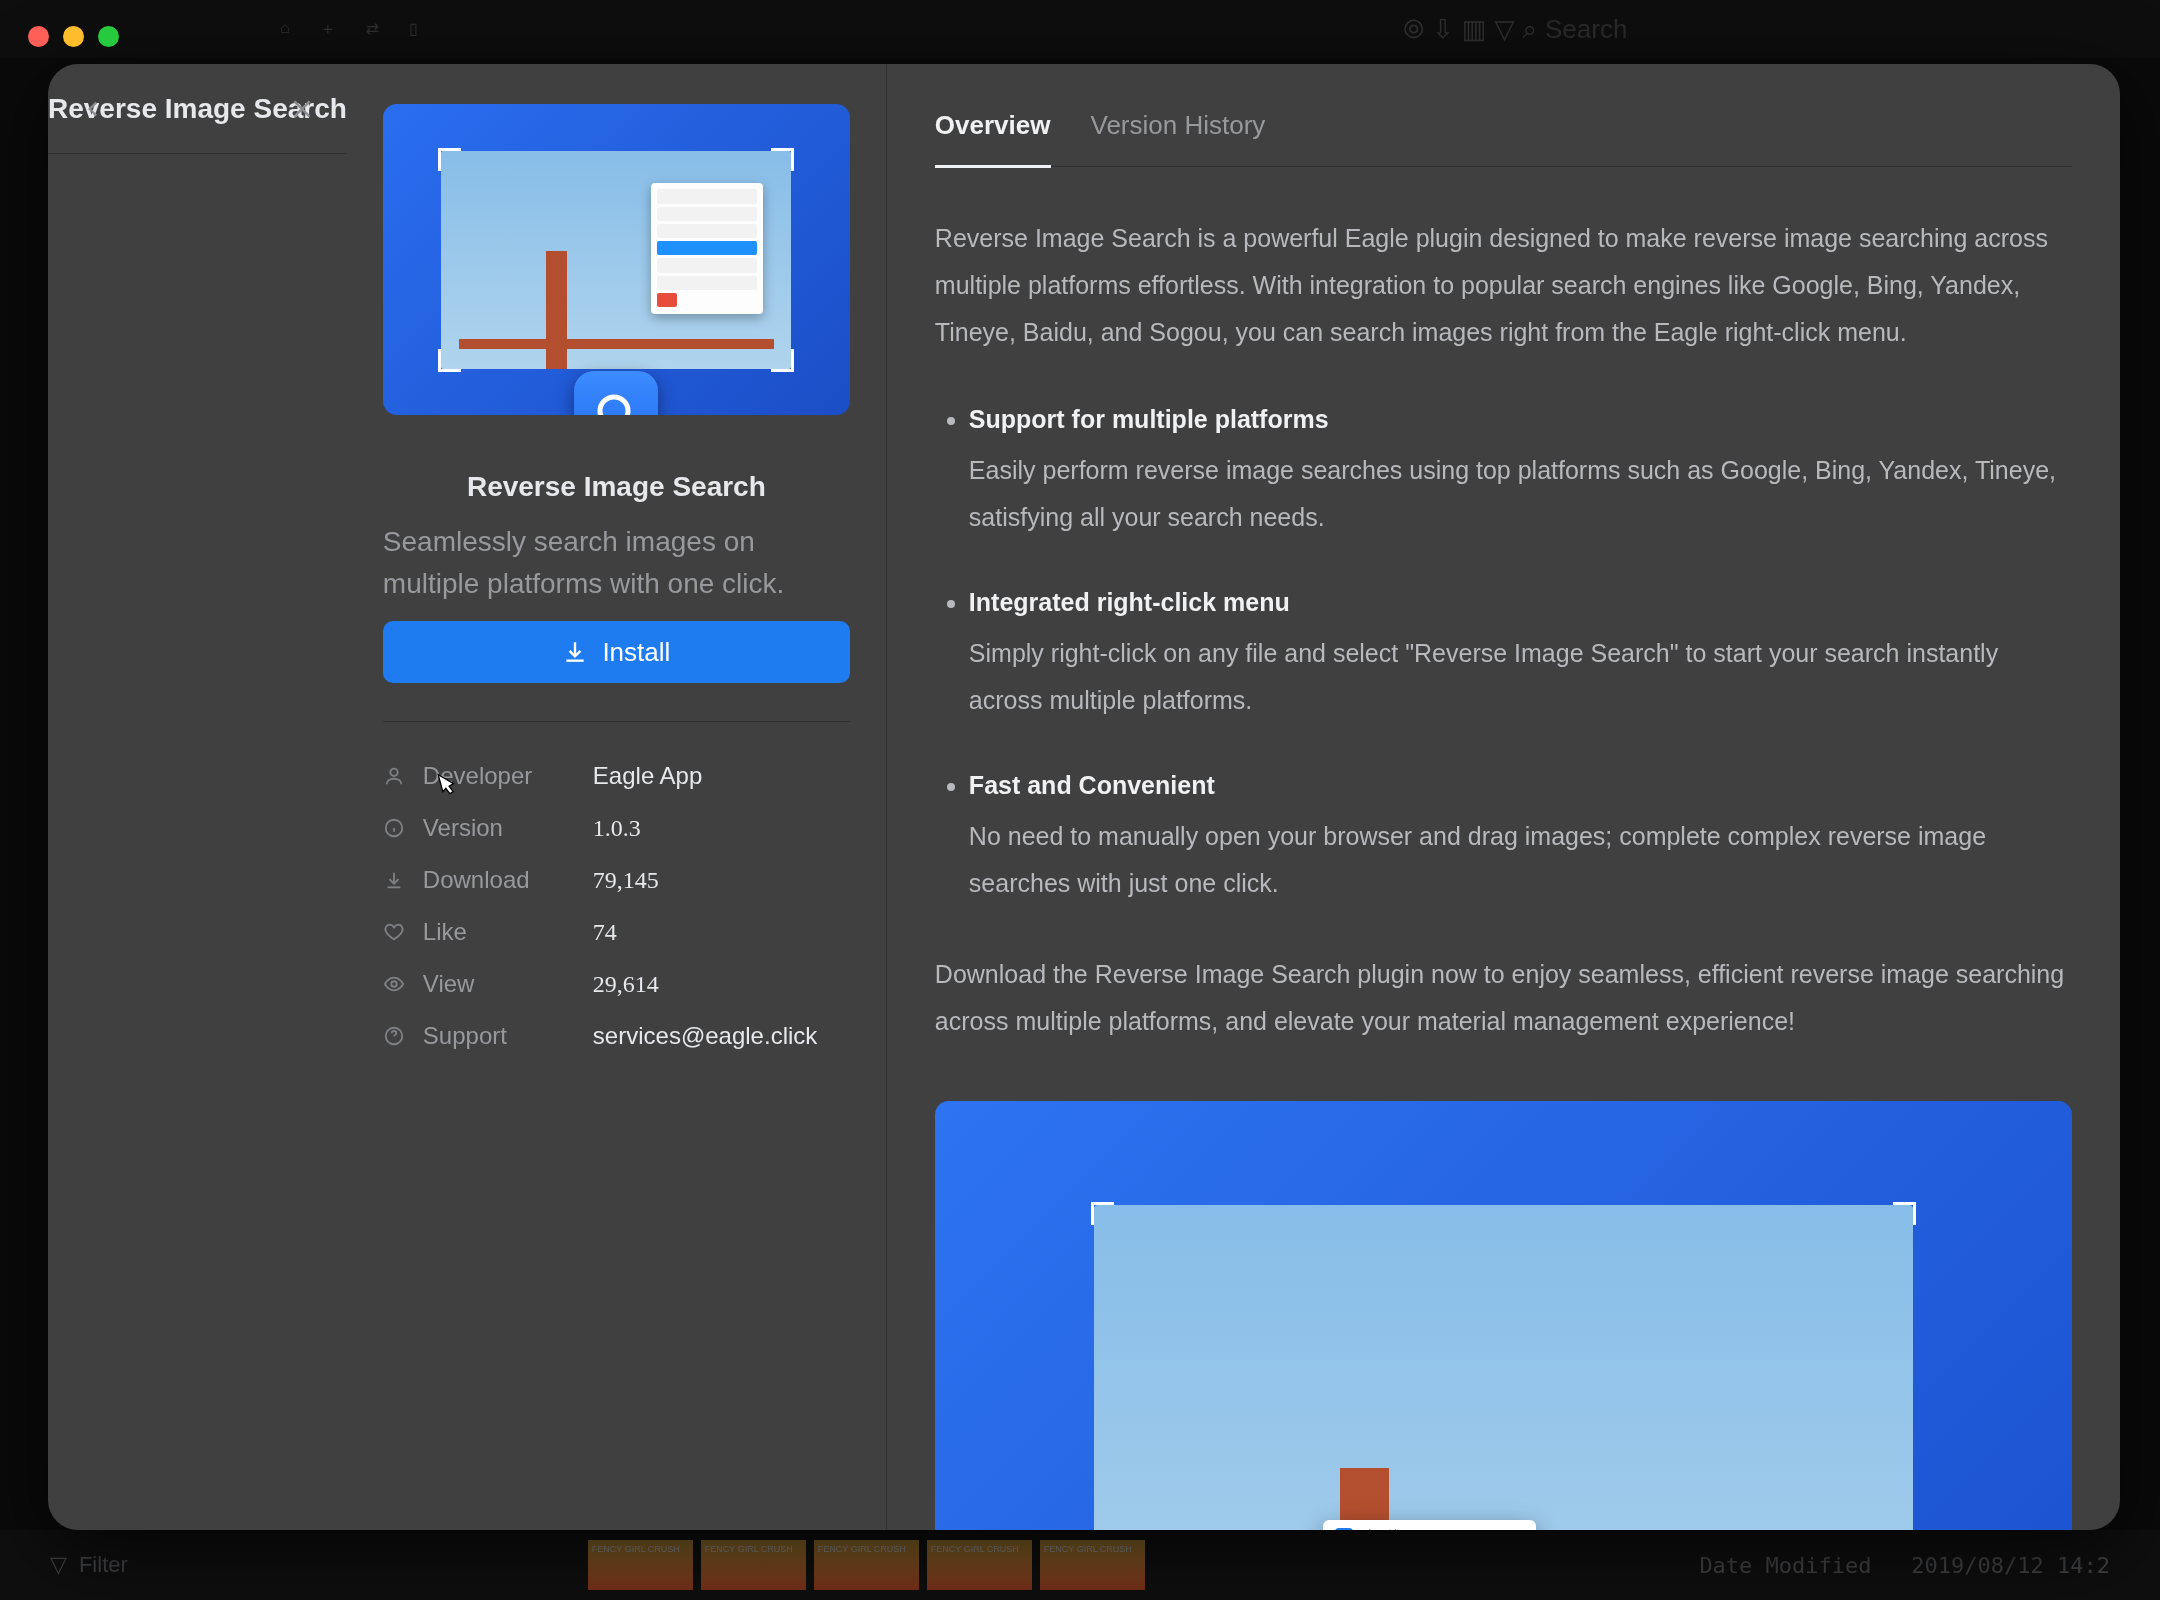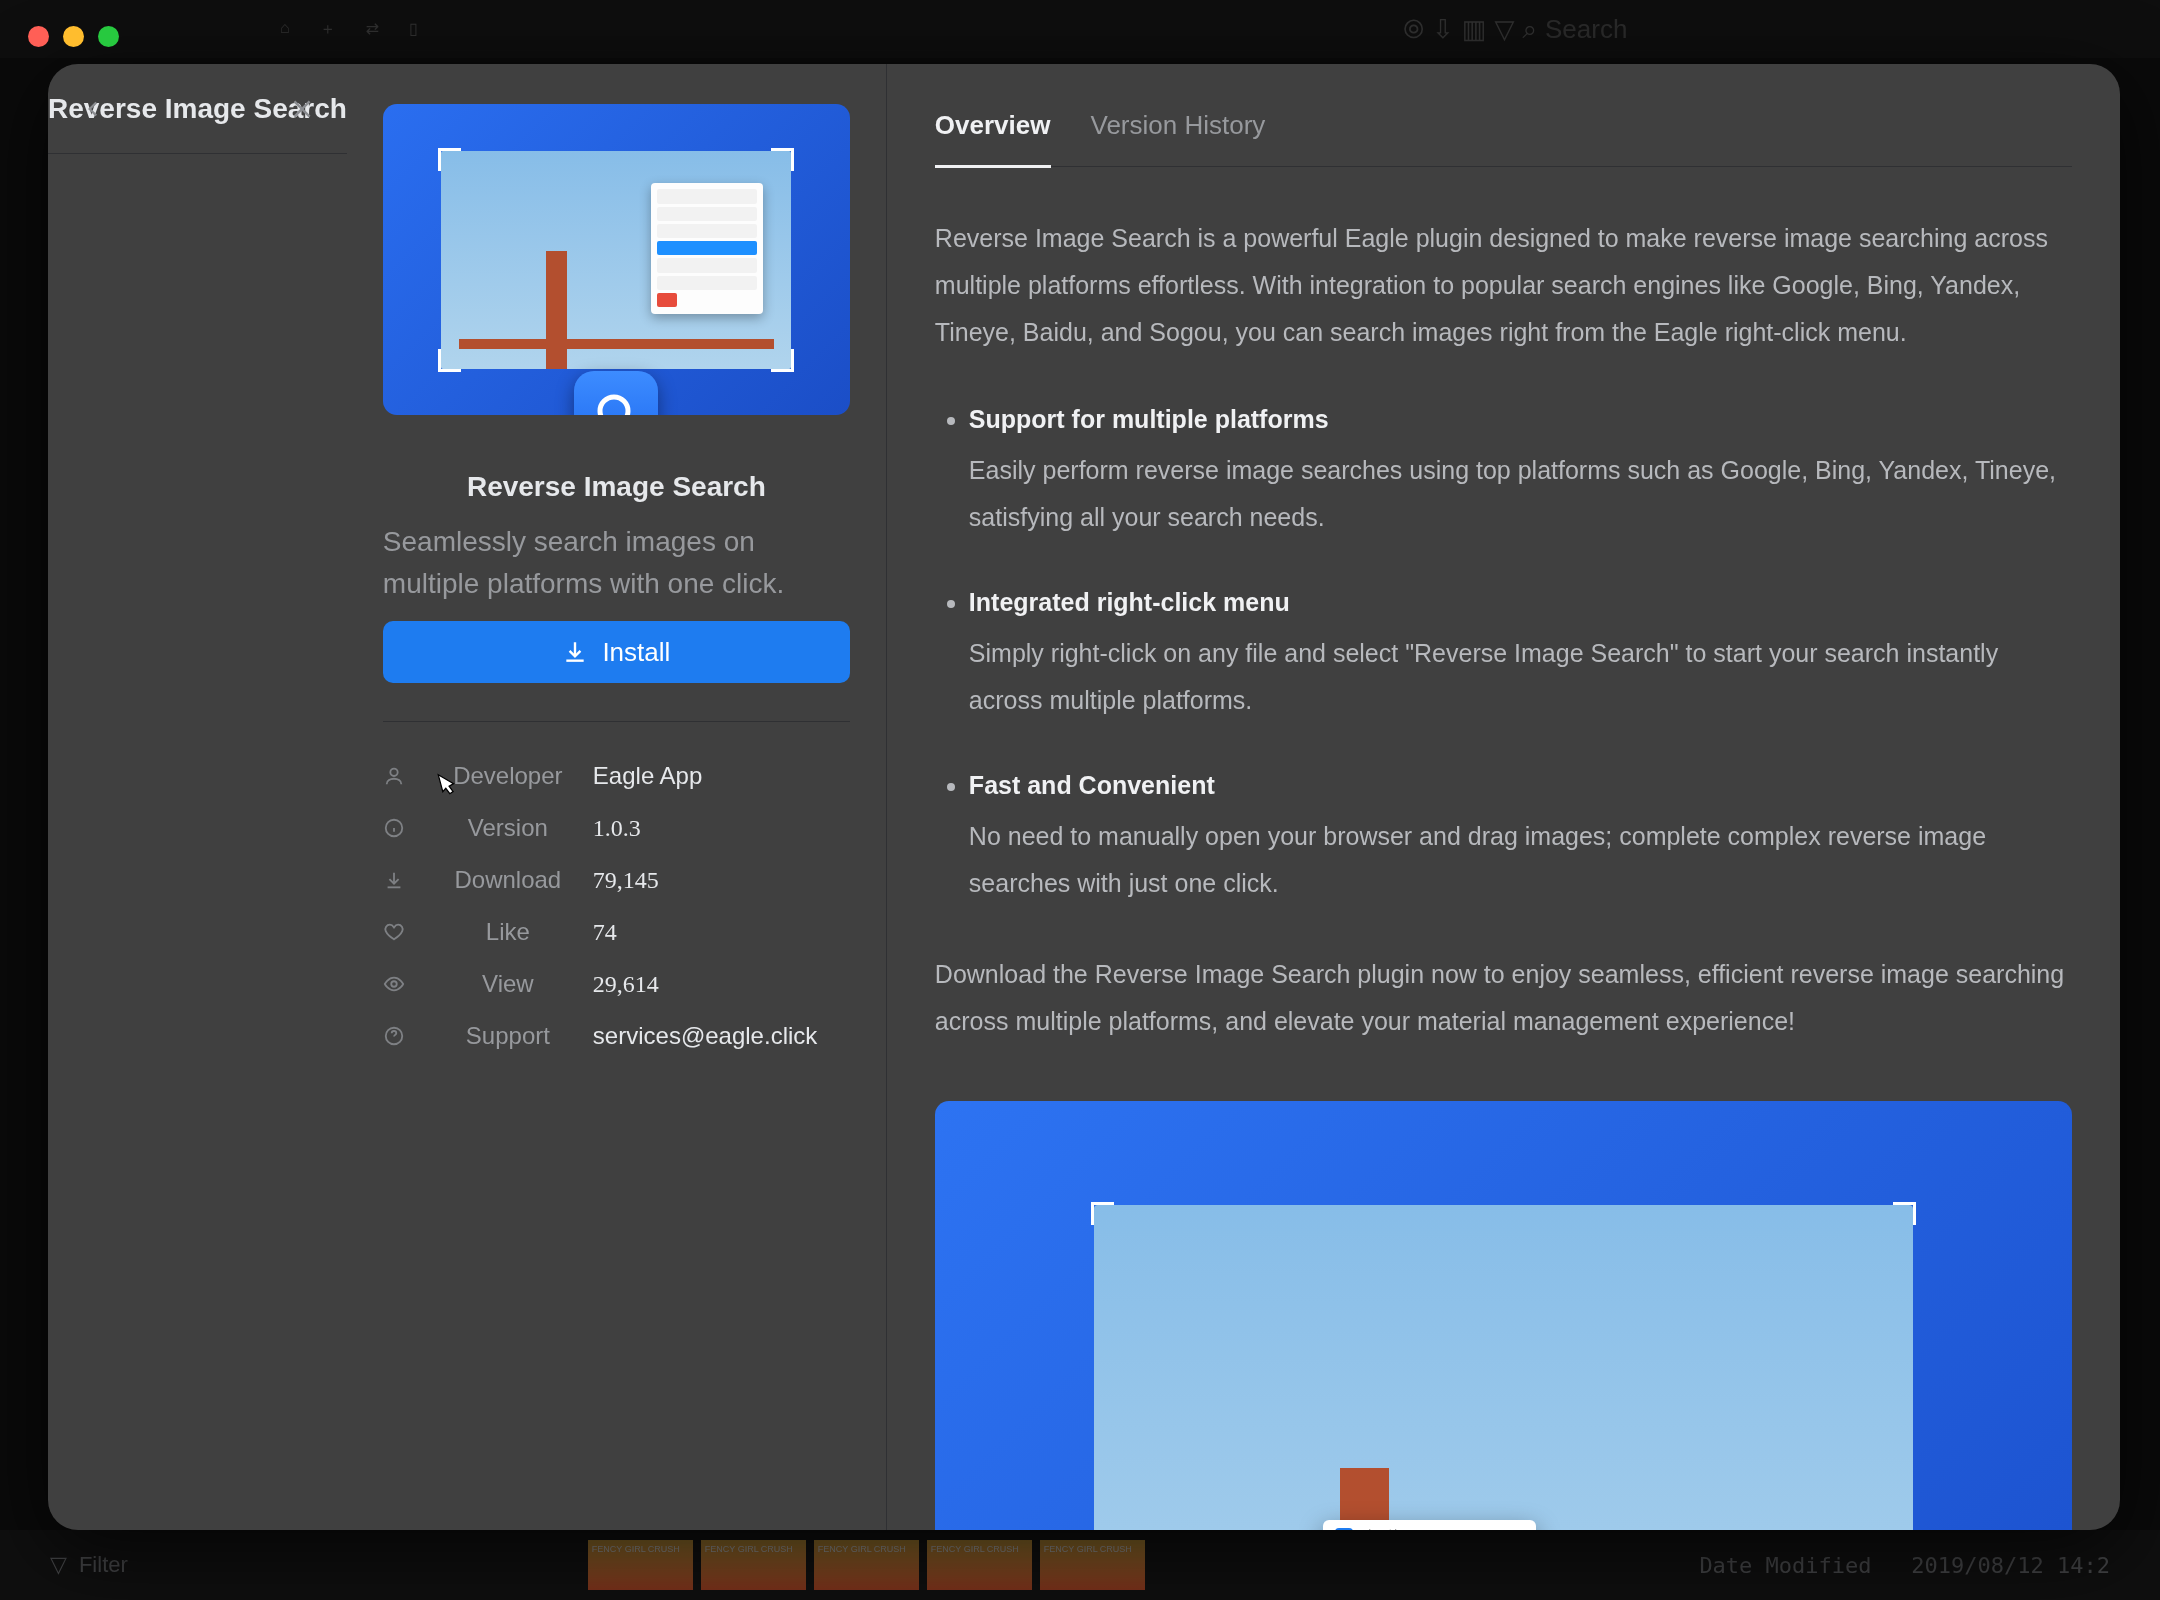--- a/index.html
+++ b/index.html
@@ -139,21 +139,21 @@
   background: #1e7cf0; color: #fff;
   border: none; border-radius: 10px;
   font-size: 26px; font-weight: 500;
   display: flex; align-items: center; justify-content: center; gap: 14px;
   cursor: pointer;
 }
 
 .meta-divider { height:1px; background:#2f3033; margin: 38px 0 28px; }
 
 .meta-table { width: 100%; }
-.meta-row { display: flex; align-items: center; padding: 12px 0; font-size: 24px; text-align: center; }
+.meta-row { display: flex; align-items: center; padding: 12px 0; font-size: 24px; }
 .meta-row .icon { width: 40px; color: #7e8084; display:flex; }
 .meta-row .label { width: 170px; color: #97999d; }
 .meta-row .value { color: #e6e8eb; font-family: Liberation Serif, serif; }
 .meta-row .value.email { font-family: inherit; }
 
 
 .tabs { display: flex; gap: 40px; border-bottom: 1px solid #2f3033; }
 .tab { padding: 6px 0 24px; font-size: 26px; color: #97999d; cursor: pointer; border-bottom: 3px solid transparent; margin-bottom:-2px; }
 .tab.active { color: #f0f1f3; font-weight: 600; border-bottom-color: #f0f1f3; }
 

